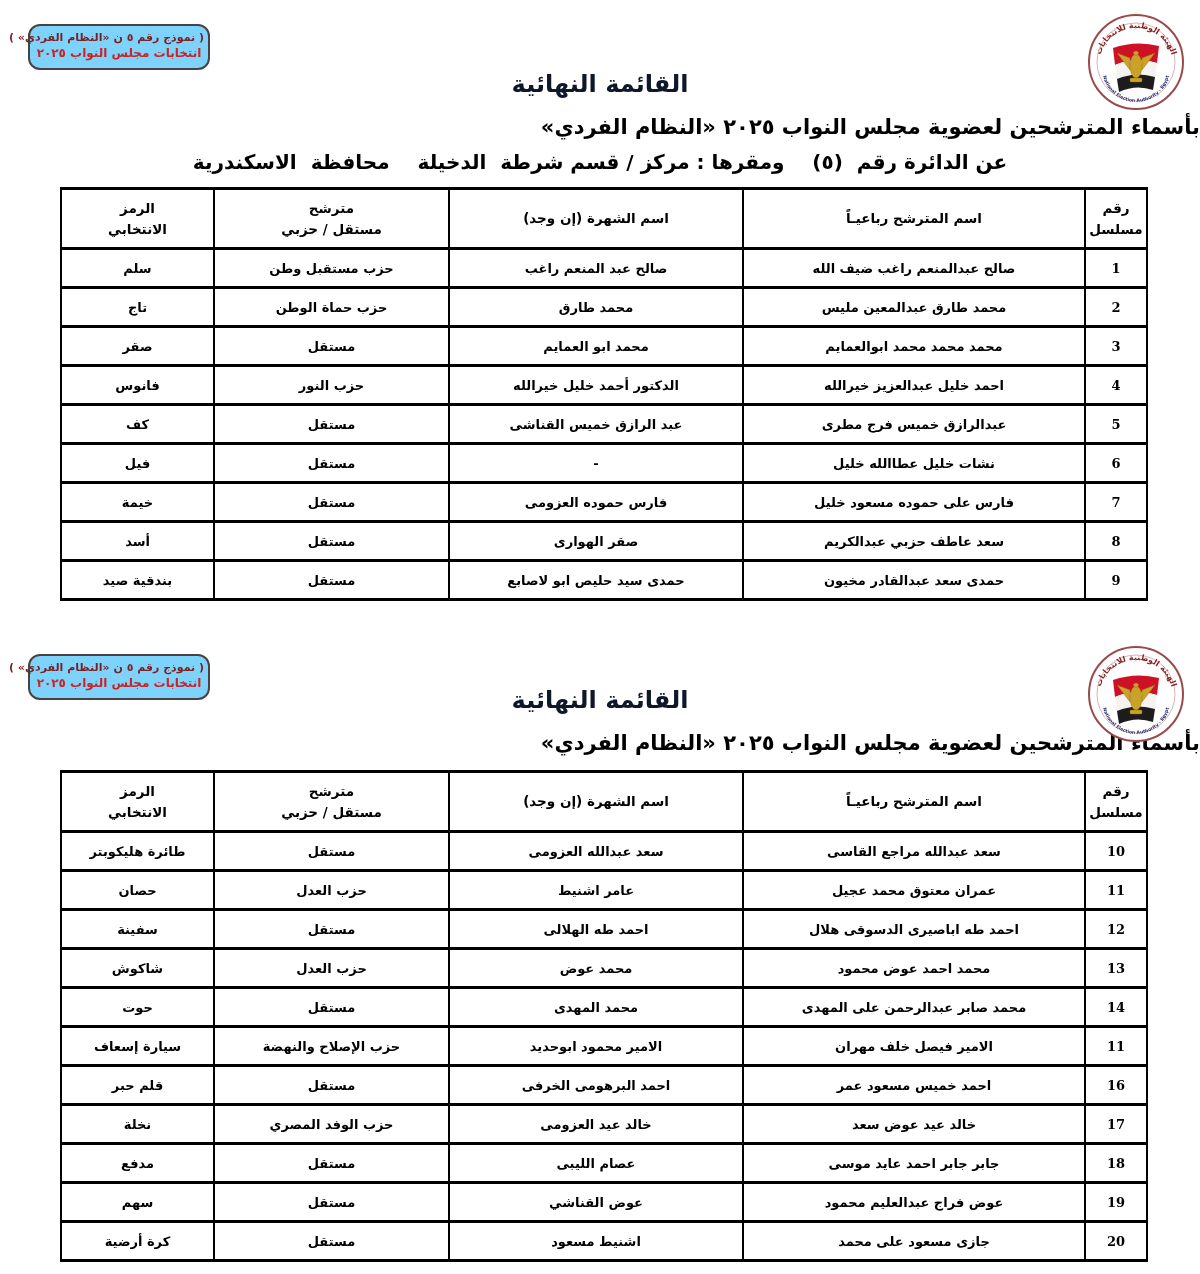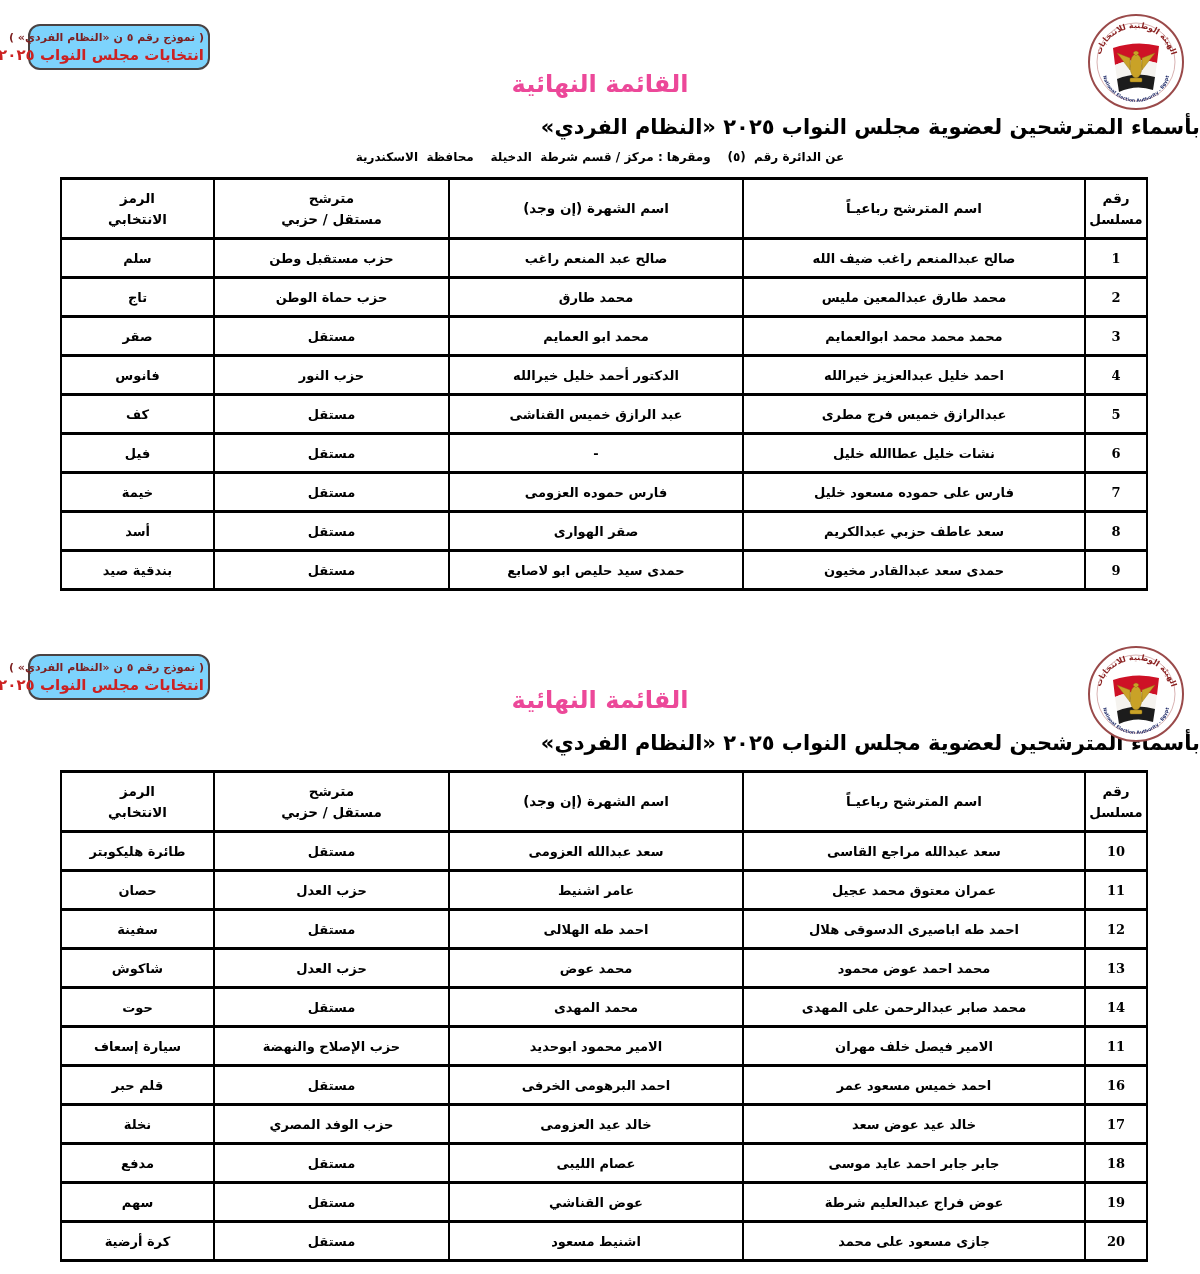--- a/index.html
+++ b/index.html
@@ -20,44 +20,44 @@
   .stamp {
     position: absolute; left: 28px; top: 24px;
     width: 182px; min-height: 46px;
     border: 2px solid #4a4242;
     border-radius: 12px;
     text-align: center;
     padding: 5px 4px 4px 4px;
     background: #7dd3fc;
   }
   .stamp-line1 { font-size: 11px; font-weight: bold; color: #7c1f1f; white-space: nowrap; }
-  .stamp-line2 { font-size: 15px; font-weight: bold; color: #cc2222; margin-top: 2px; white-space: nowrap; }
+  .stamp-line2 { font-size: 12px; font-weight: bold; color: #cc2222; margin-top: 2px; white-space: nowrap; }
 
   
   .logo { position: absolute; right: 14px; top: 12px; width: 100px; height: 100px; }
   .section-2 .logo { top: 14px; }
 
   .title {
     text-align: center;
-    color: #ec4899;
+    color: #0f172a;
     font-size: 24px;
     font-weight: bold;
     padding-top: 70px;
     letter-spacing: 0.5px;
   }
   .section-2 .title { padding-top: 56px; }
   .subtitle {
     text-align: right;
     font-size: 21px;
     font-weight: bold;
     margin-top: 17px;
   }
   .district-line {
     text-align: center;
-    font-size: 12px;
+    font-size: 20px;
     font-weight: bold;
     margin-top: 11px;
     white-space: pre-wrap;
   }
 
   table.list {
     width: 1086px;
     margin: 13px 52px 0 62px;
     border-collapse: collapse;
     table-layout: fixed;
@@ -333,21 +333,21 @@
         </tr>
         <tr>
           <td class="c-serial">18</td>
           <td class="c-name">جابر جابر احمد عايد موسى</td>
           <td class="c-fame">عصام الليبى</td>
           <td class="c-party">مستقل</td>
           <td class="c-symbol">مدفع</td>
         </tr>
         <tr>
           <td class="c-serial">19</td>
-          <td class="c-name">عوض فراج عبدالعليم شرطة</td>
+          <td class="c-name">عوض فراج عبدالعليم محمود</td>
           <td class="c-fame">عوض القناشي</td>
           <td class="c-party">مستقل</td>
           <td class="c-symbol">سهم</td>
         </tr>
         <tr>
           <td class="c-serial">20</td>
           <td class="c-name">جازى مسعود على محمد</td>
           <td class="c-fame">اشنيط مسعود</td>
           <td class="c-party">مستقل</td>
           <td class="c-symbol">كرة أرضية</td>

